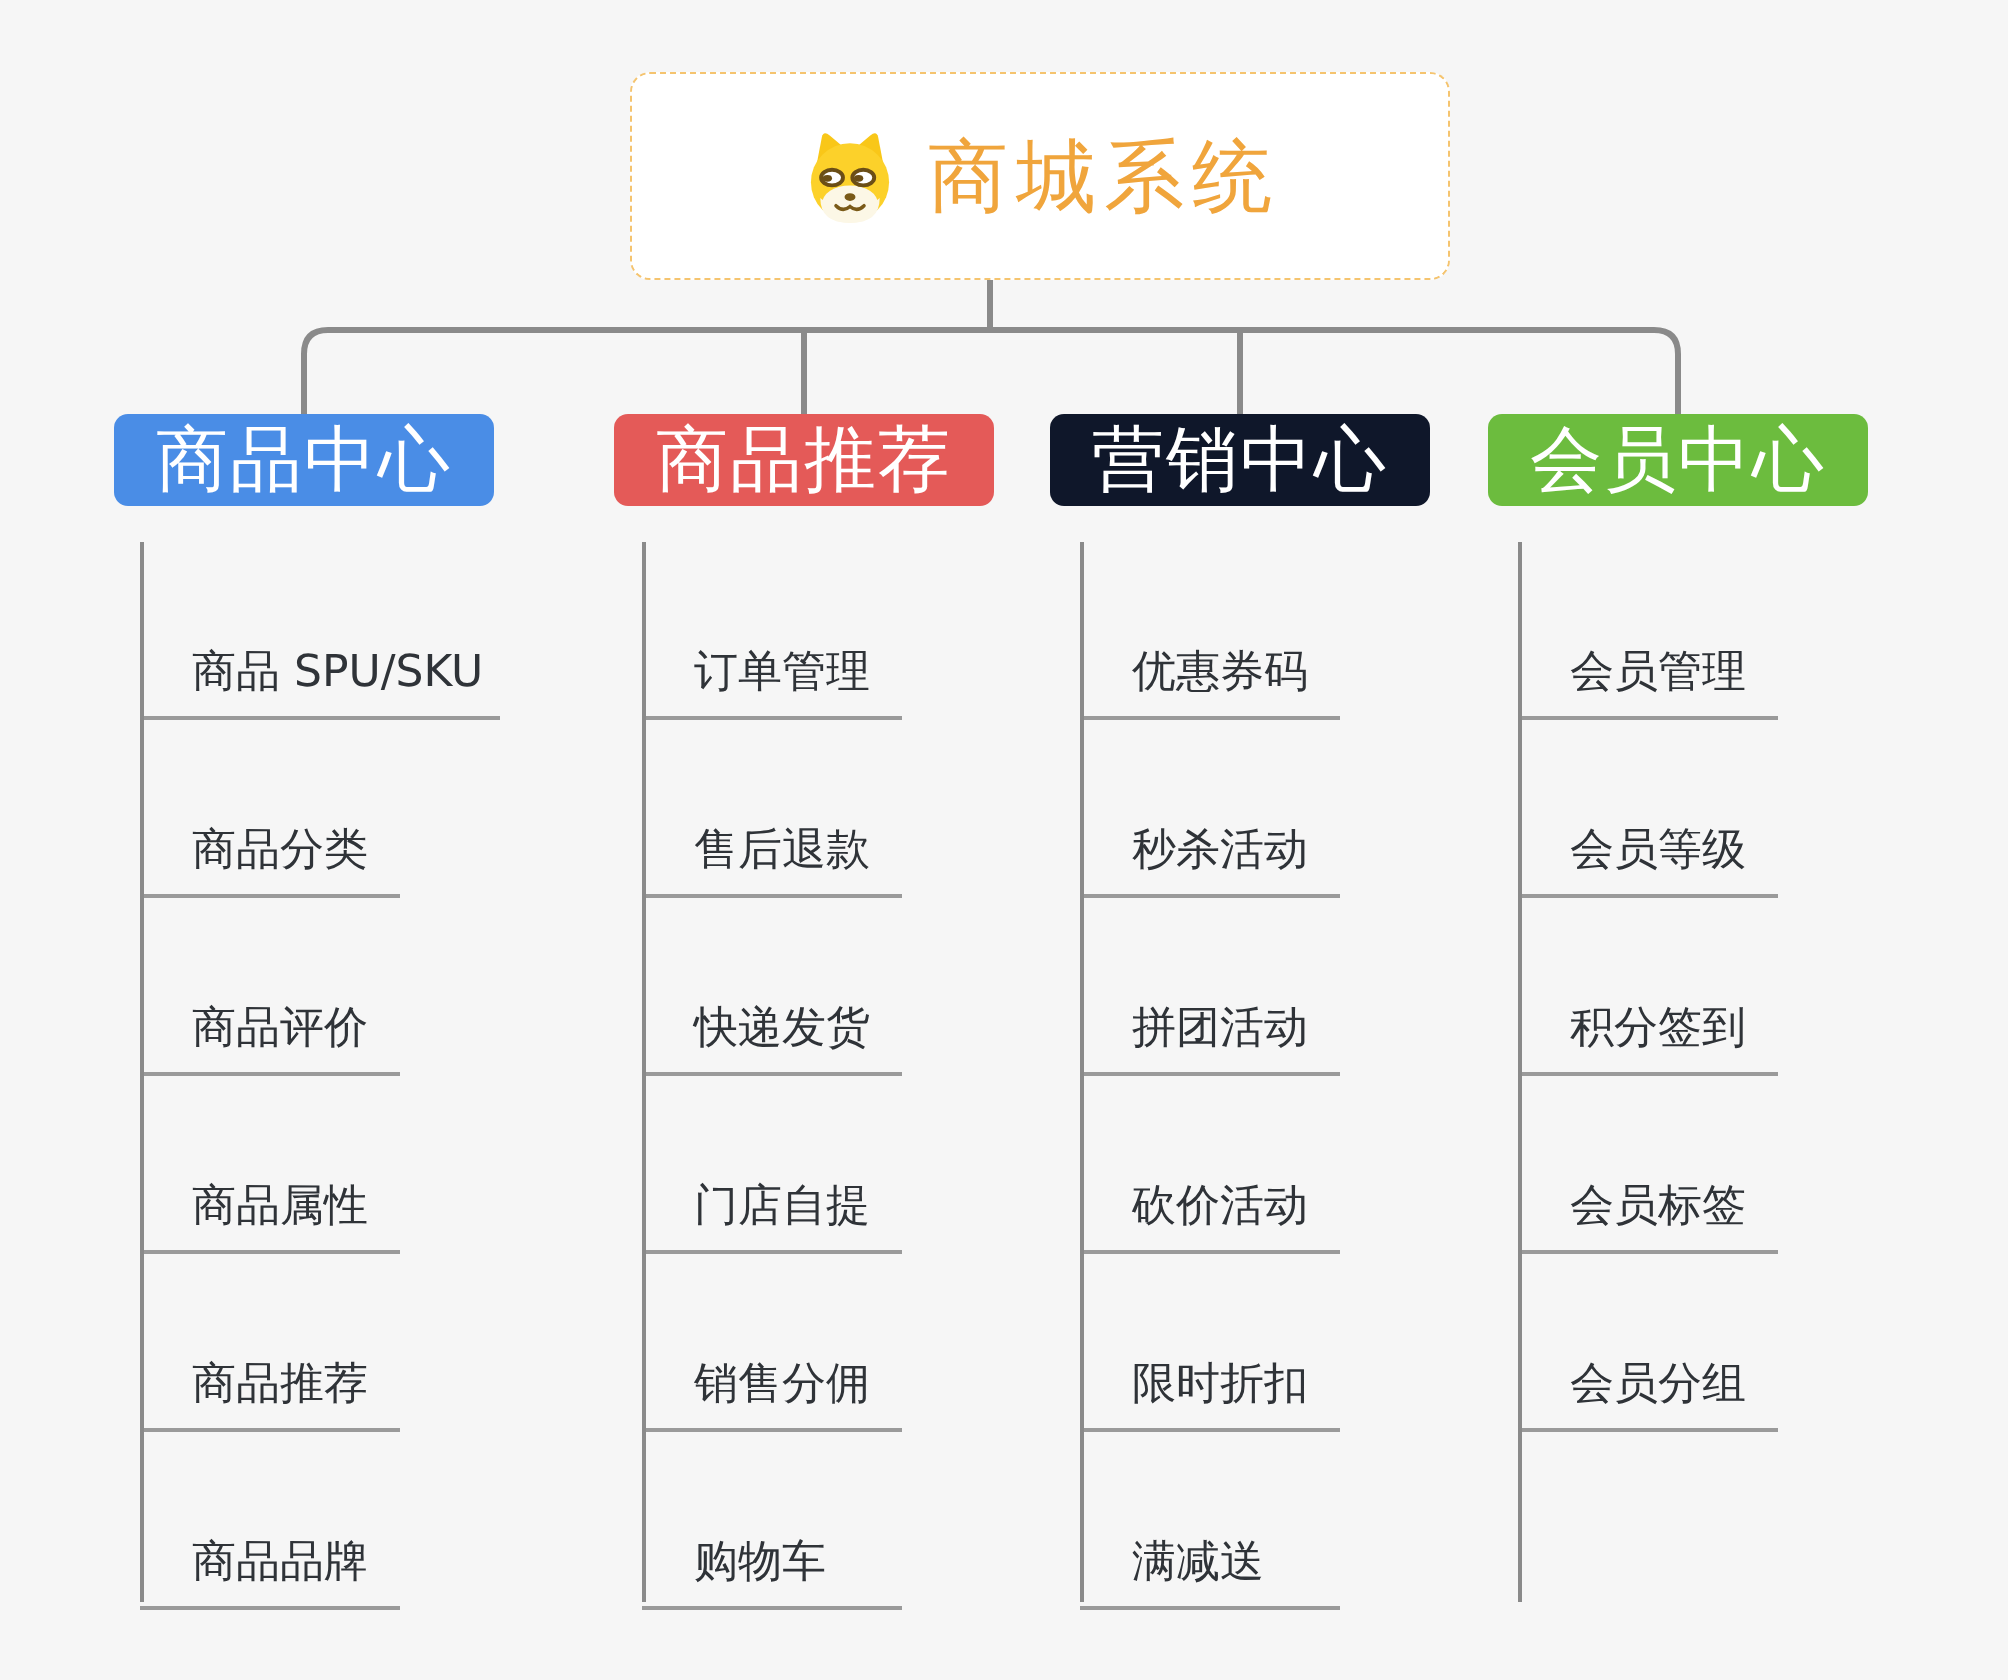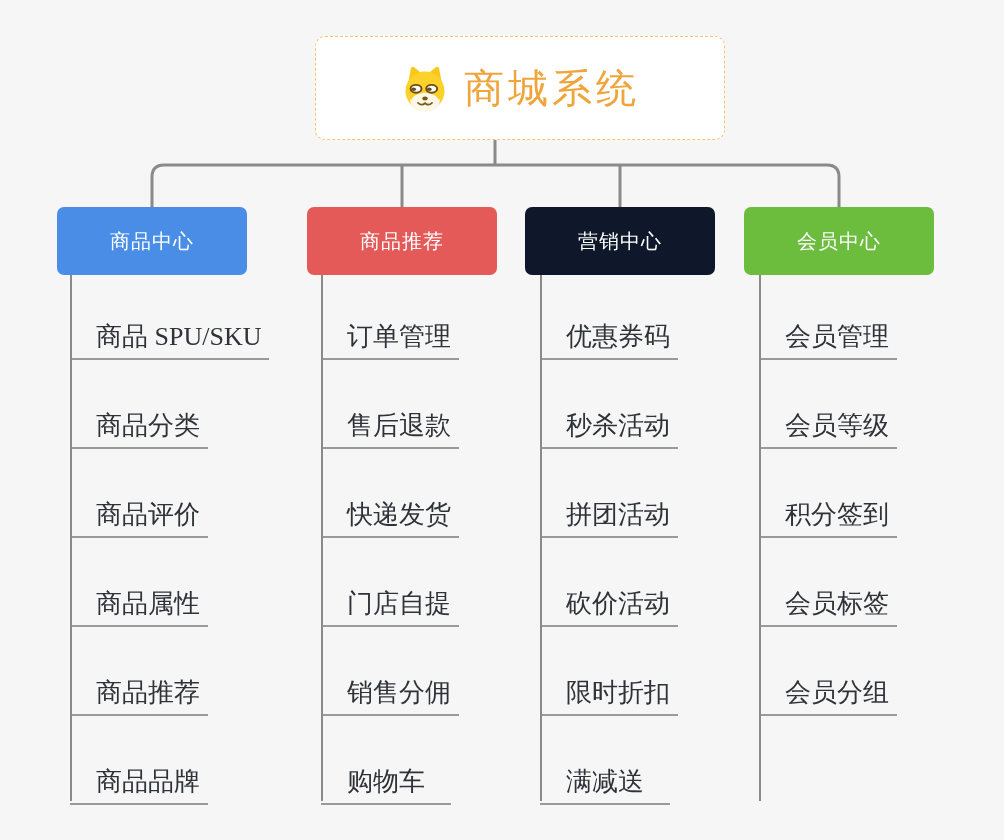--- a/index.html
+++ b/index.html
@@ -42,24 +42,24 @@
   .root .doge svg{width:50px;height:50px;}
   .root-title{
     font-size:40px;
     letter-spacing:4px;
     color:#F0A53C;
     white-space:nowrap;
   }
   
   .branch-header{
     position:absolute;
-    top:207px;width:190px;height:68px;
+    top:207px;width:190px;height:46px;
     border-radius:7px;
     color:#FFFFFF;
-    font-size:20px;
+    font-size:36px;
     letter-spacing:1px;
     display:flex;align-items:center;justify-content:center;
     z-index:2;
     white-space:nowrap;
     cursor:default;
   }
   .h0{left:57px;}
   .h1{left:307px;}
   .h2{left:525px;}
   .h3{left:744px;}
@@ -78,26 +78,25 @@
     position:absolute;
     left:0;top:0;
     width:2px;height:530px;
     background:#8A8A8A;
   }
   .item{
     display:inline-block;
     padding:0 8px 8px 26px;
     margin-top:53px;
     border-bottom:2px solid #9A9A9A;
-    font-size:26px;
+    font-size:22px;
     line-height:26px;
     color:#2F3338;
     white-space:nowrap;
     min-width:96px;
-    font-family:Liberation Serif, serif;
   }
   .item:first-of-type{margin-top:49px;}
 </style>
 </head>
 <body>
 
 <div class="canvas">
 
   <svg class="connectors" viewBox="0 0 1004 840" xmlns="http://www.w3.org/2000/svg">
     <path d="M495 138 L495 165" style="stroke: rgb(138, 138, 138);"></path>

